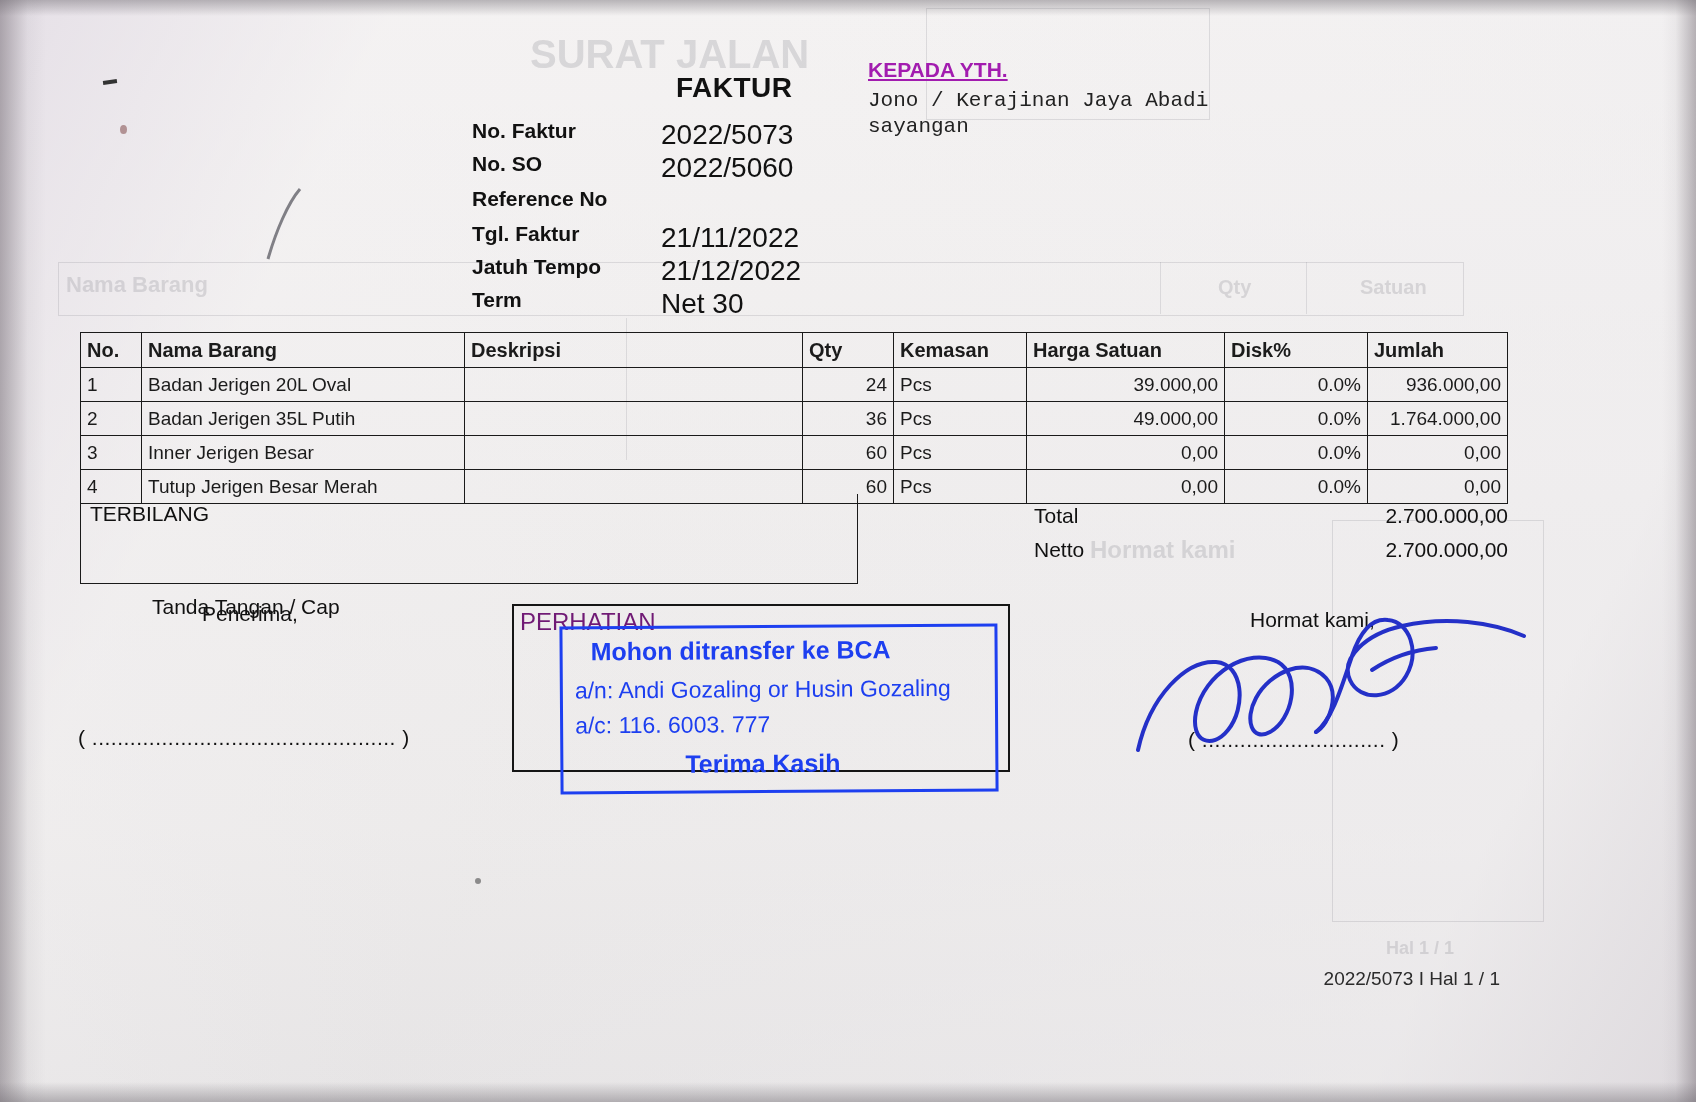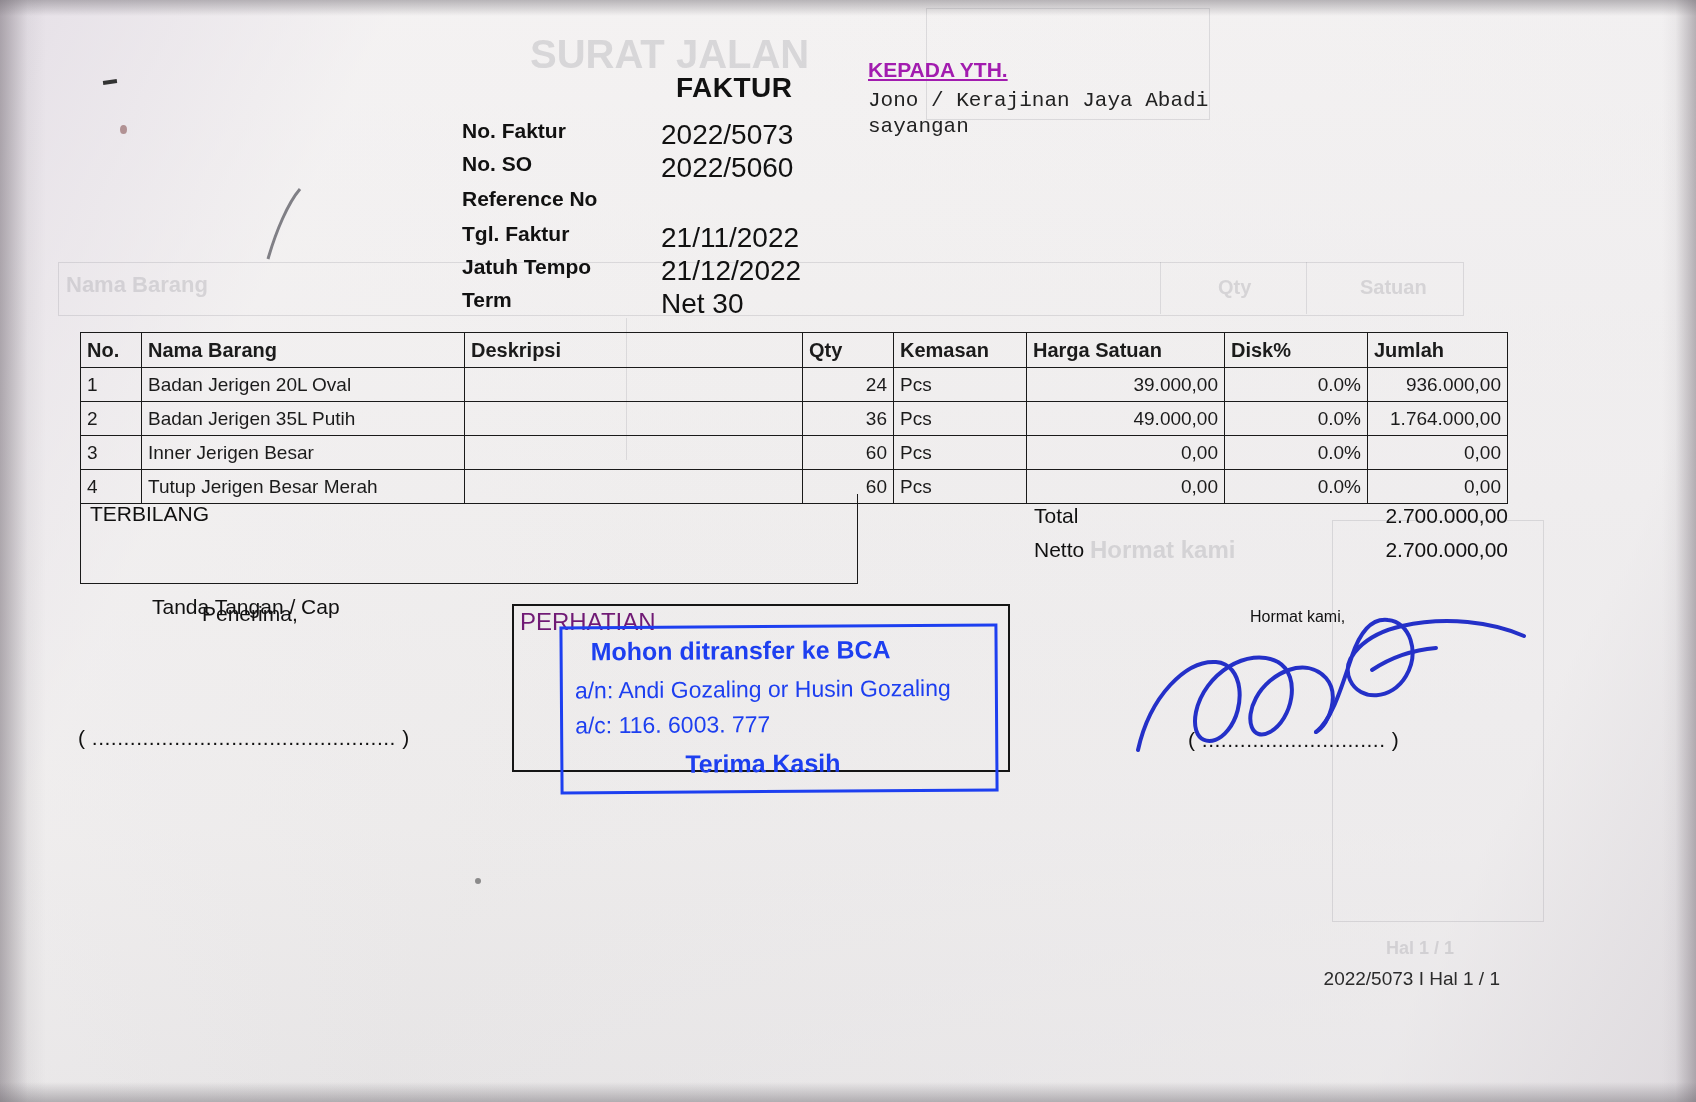--- a/index.html
+++ b/index.html
@@ -87,21 +87,21 @@
     left: 868px;
     top: 88px;
     font-size: 21px;
     line-height: 26px;
     color: #222;
     width: 420px;
   }
 
   .meta-label {
     position: absolute;
-    left: 462px;
+    left: 472px;
     font-size: 21px;
     font-weight: bold;
   }
   .meta-value {
     position: absolute;
     left: 661px;
     font-size: 28px;
   }
 
   
@@ -193,21 +193,21 @@
     position: absolute;
     left: 78px;
     top: 726px;
     font-size: 21px;
     letter-spacing: 0.5px;
   }
   #hormat-label {
     position: absolute;
     left: 1250px;
     top: 608px;
-    font-size: 16px;
+    font-size: 21px;
   }
   #hormat-dots {
     position: absolute;
     left: 1188px;
     top: 728px;
     font-size: 21px;
     letter-spacing: 0.5px;
   }
   #signature {
     position: absolute;

